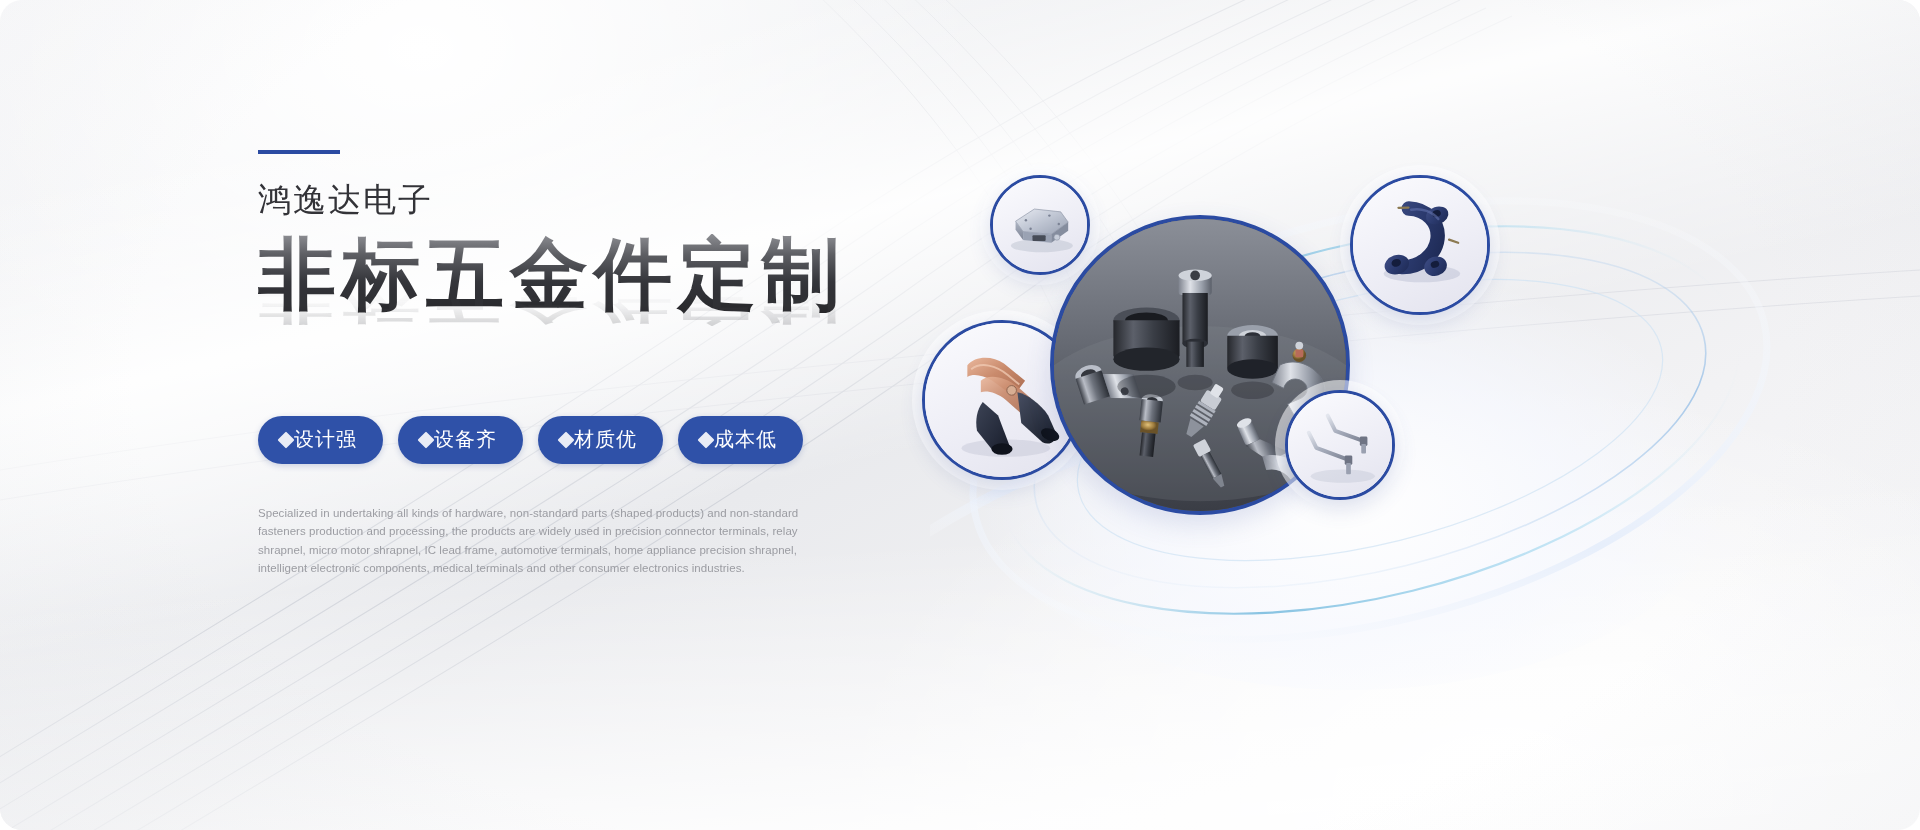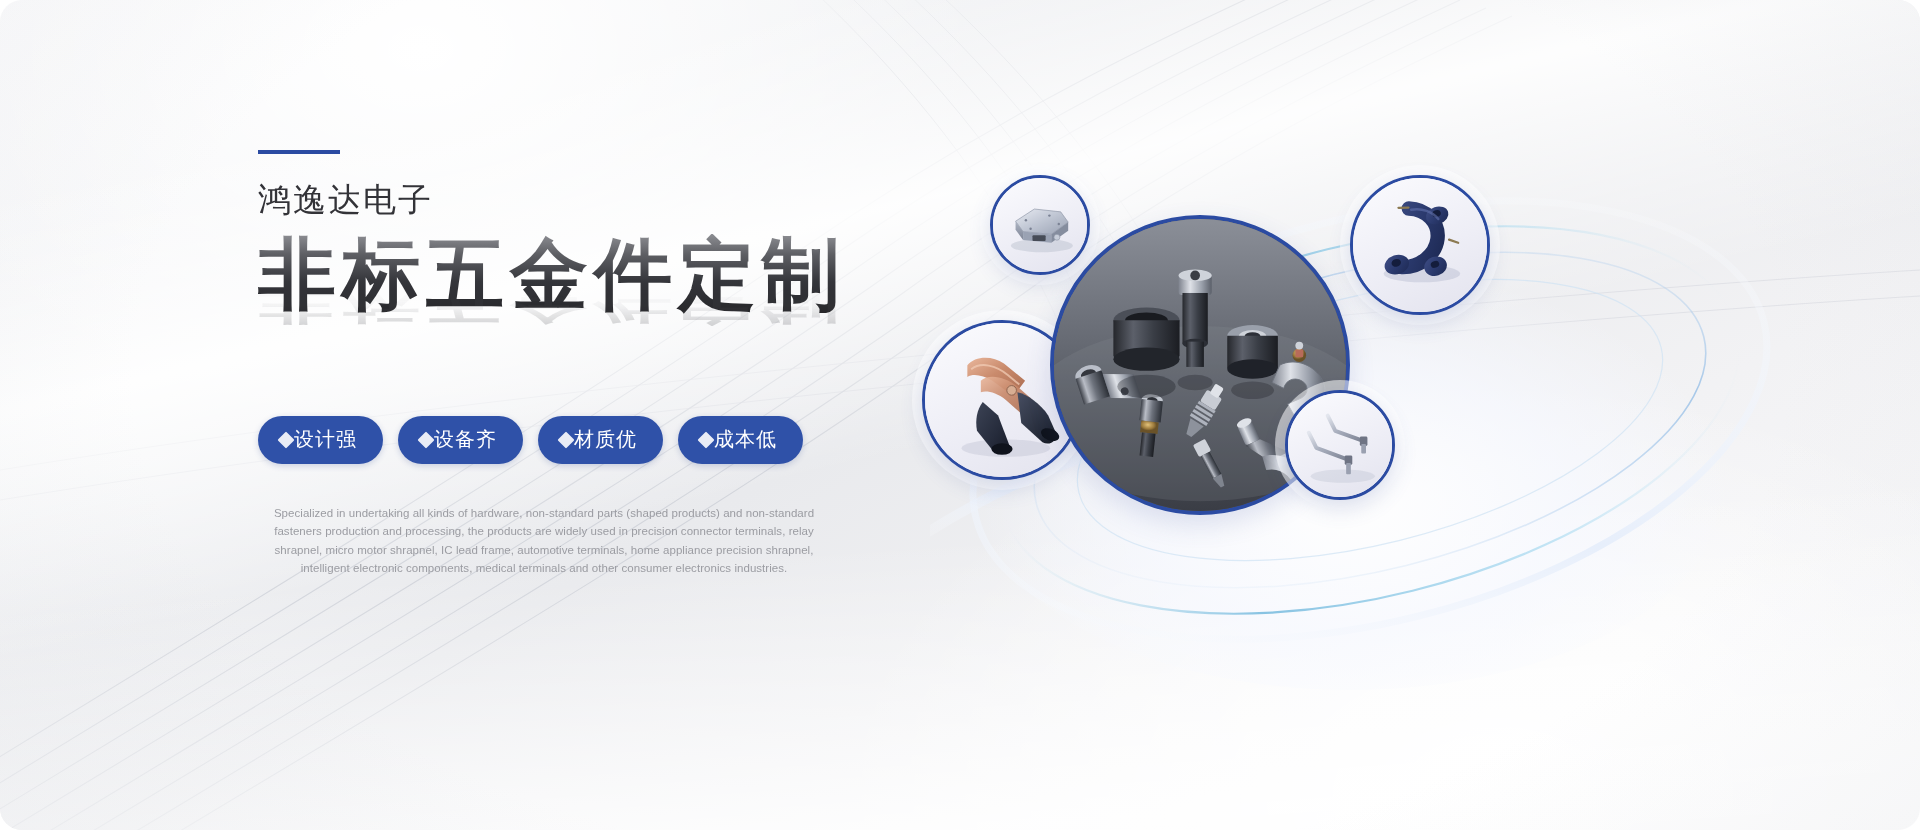--- a/index.html
+++ b/index.html
@@ -115,21 +115,20 @@
   }
 
   .para {
     margin-top:40px;
     width:572px;
     font-size:11.5px;
     line-height:1.58;
     color:#9b9ca2;
     letter-spacing:.05px;
     font-family:"Liberation Sans", sans-serif;
-    text-align:center;
   }
 
   
   .art { position:absolute; left:930px; top:120px; width:880px; height:560px; }
 
   .glow-base {
     position:absolute; left:40px; top:150px;
     width:760px; height:420px;
     background:radial-gradient(ellipse at 50% 55%, rgba(255,255,255,.96) 0%, rgba(247,249,255,.75) 40%, rgba(255,255,255,0) 72%);
     border-radius:50%;

